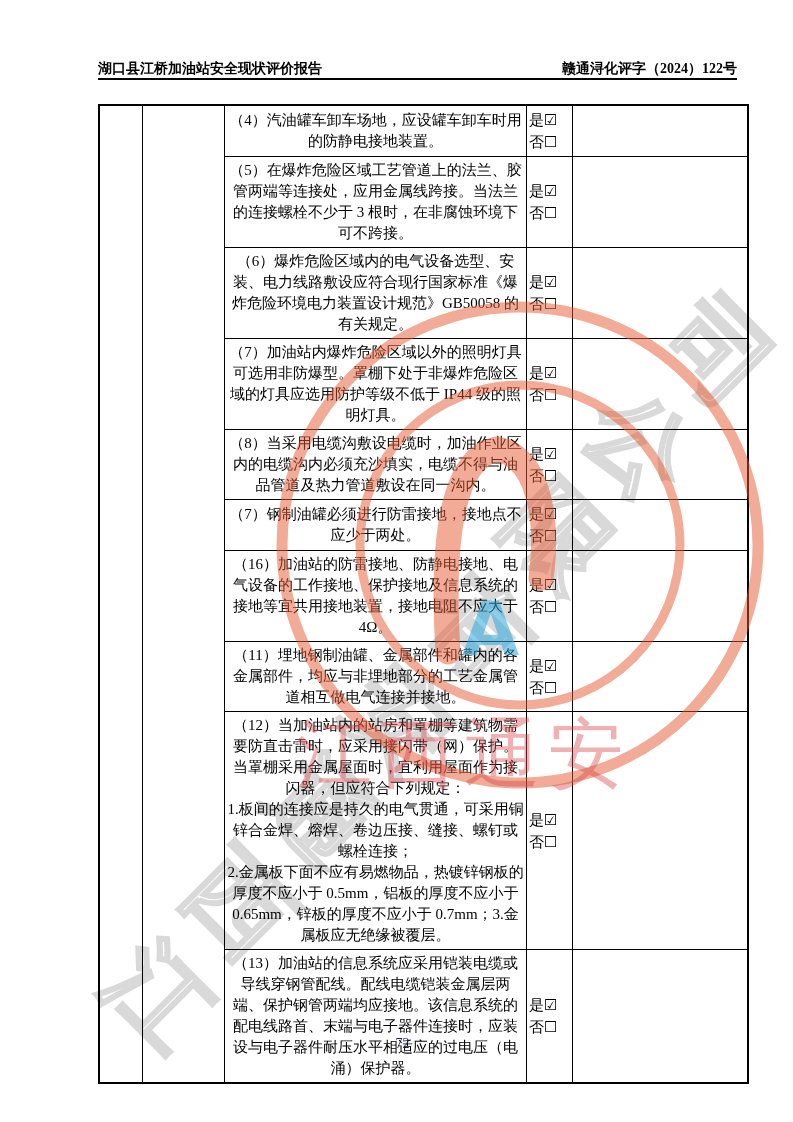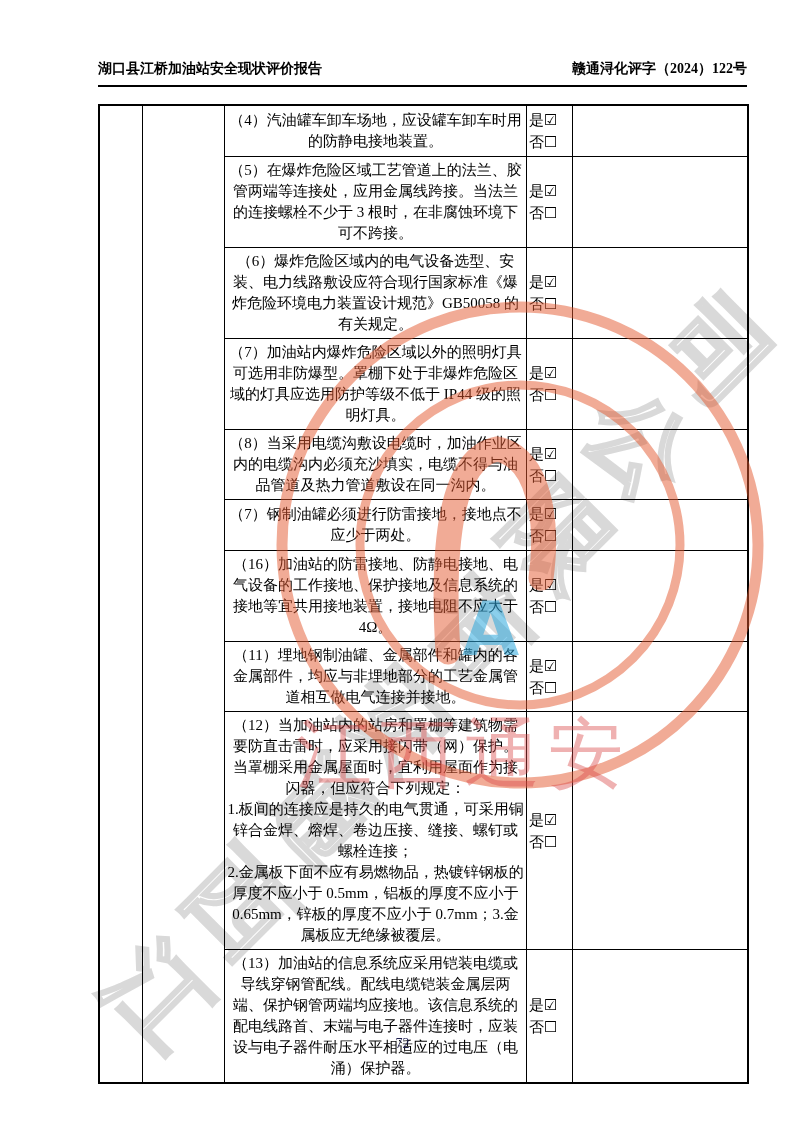--- a/index.html
+++ b/index.html
@@ -7,25 +7,24 @@
     position:relative;
     width:793px;height:1122px;
     background:#fff;
     margin:0 auto;
     overflow:hidden;
     font-family:"Liberation Serif","DejaVu Serif",serif;
     color:#000;
   }
   
   .doc-header{
-    position:absolute;left:98px;right:46px;top:60px;
+    position:absolute;left:98px;right:56px;top:60px;
     display:flex;justify-content:space-between;align-items:flex-start;
     font-size:14px;font-weight:bold;
     border-bottom:2px solid #000;
-    padding-bottom:7px;
     z-index:2;
   }
   
   table.report{
     position:absolute;left:98px;top:104px;
     width:639px;
     border-collapse:collapse;
     table-layout:fixed;
     z-index:2;
     padding-left:34px;

